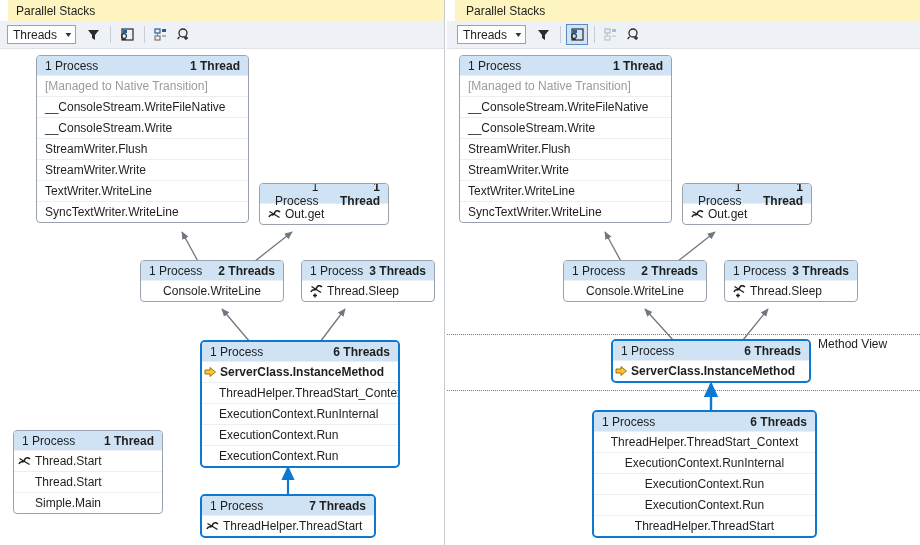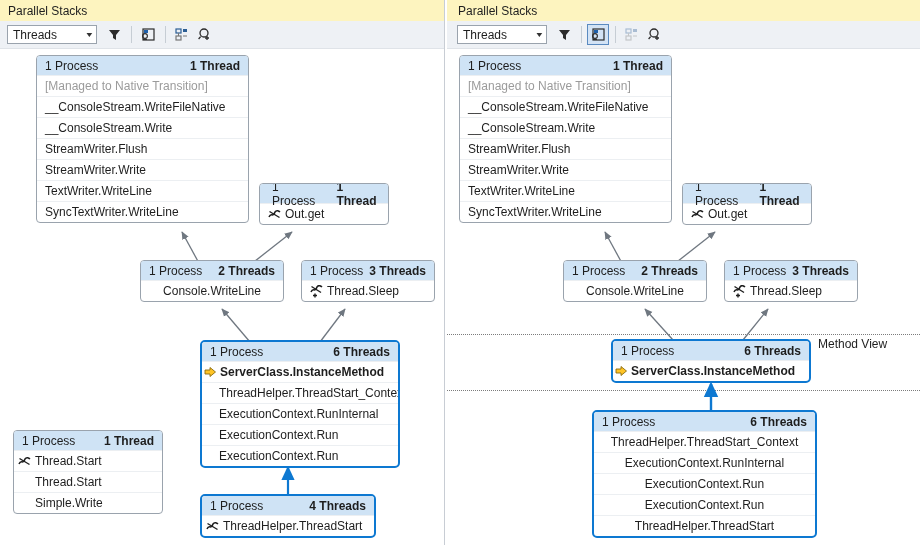--- a/index.html
+++ b/index.html
@@ -13,42 +13,42 @@
   .panel { position:absolute; top:0; height:545px; background:#ffffff; overflow:hidden; }
   #panel-left  { left:0;   width:444px; }
   #panel-right { left:447px; width:473px; }
   .panel-divider {
     position:absolute; left:444px; top:0; width:3px; height:545px;
     background:#ffffff; border-left:1px solid #c8cdd4; border-right:1px solid #c8cdd4;
   }
 
   
   .titlebar {
-    position:absolute; left:0; top:0; right:0; height:21px;
+    position:absolute; left:8px; top:0; right:0; height:21px;
     background:#fdf4bf;
     font-size:12px; color:#1e1e1e;
     display:flex; align-items:center;
     padding-left:8px;
     box-sizing:border-box;
   }
   #panel-right .titlebar { padding-left:11px; }
 
   
   .toolbar {
     position:absolute; left:0; top:21px; right:0; height:28px;
     background:#eef1f5;
     border-bottom:1px solid #dfe3e8;
     display:flex; align-items:center;
     box-sizing:border-box;
     padding-left:7px;
   }
   #panel-right .toolbar { padding-left:10px; }
 
   .combo {
-    width:90px; height:19px;
+    width:69px; height:19px;
     background:#ffffff;
     border:1px solid #9aa3ad;
     display:flex; align-items:center; justify-content:space-between;
     font-size:12px; color:#1e1e1e;
     padding:0 3px 0 5px;
     box-sizing:border-box;
   }
   .combo .caret { font-size:7px; color:#333; line-height:1; transform:scaleX(1.4); }
 
   .tb-sep {
@@ -68,20 +68,21 @@
 
   
   .stack-box {
     position:absolute;
     background:#ffffff;
     border:1px solid #9aa3ad;
     border-radius:4px;
     box-sizing:border-box;
     overflow:hidden;
     z-index:5;
+    text-align:right;
   }
   .stack-box.selected {
     border:2px solid #0d78d1;
     border-radius:5px;
     z-index:6;
   }
   .box-header {
     background:#cfe3f5;
     height:19px;
     display:flex; align-items:center;
@@ -313,28 +314,28 @@
             <path d="M1 8 C3 3, 5 9, 7 3 C8.5 0.5, 11 2, 12 3" fill="none" stroke="#1e1e1e" stroke-width="1.5"></path>
             <path d="M1.5 2.5 L11.5 8.5" stroke="#1e1e1e" stroke-width="1.4"></path>
           </svg>
       </span>
       <span>Thread.Start</span>
     </div>
     <div class="frame" style="padding-left:21px;">
         <span>Thread.Start</span>
       </div>
     <div class="frame" style="padding-left:21px;">
-        <span>Simple.Write</span>
+        <span>Simple.Main</span>
       </div>
   </div>
 
   <div class="stack-box selected" style="left:200px; top:494px; width:176px;">
     <div class="box-header">
       <span class="proc">1 Process</span>
-      <span class="thr">4 Threads</span>
+      <span class="thr">7 Threads</span>
     </div>
     <div class="frame" style="padding-left:4px;">
       <span class="ico">
         <svg width="13" height="11" viewBox="0 0 13 11">
             <path d="M1 8 C3 3, 5 9, 7 3 C8.5 0.5, 11 2, 12 3" fill="none" stroke="#1e1e1e" stroke-width="1.5"></path>
             <path d="M1.5 2.5 L11.5 8.5" stroke="#1e1e1e" stroke-width="1.4"></path>
           </svg>
       </span>
       <span>ThreadHelper.ThreadStart</span>
     </div>

